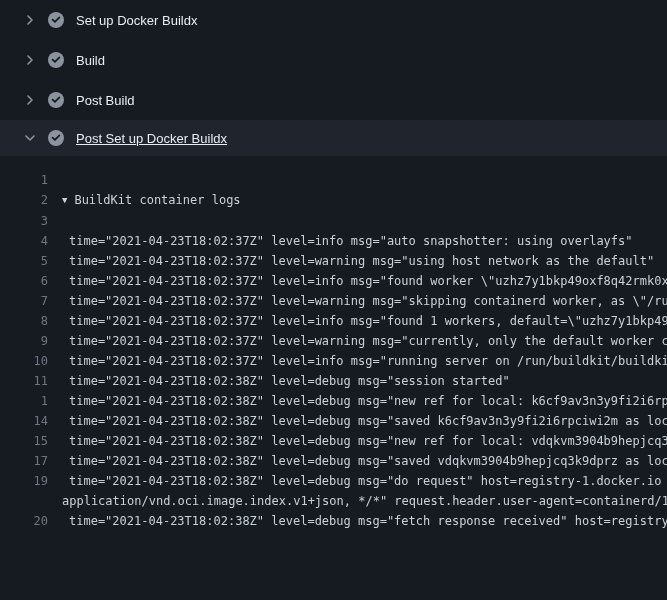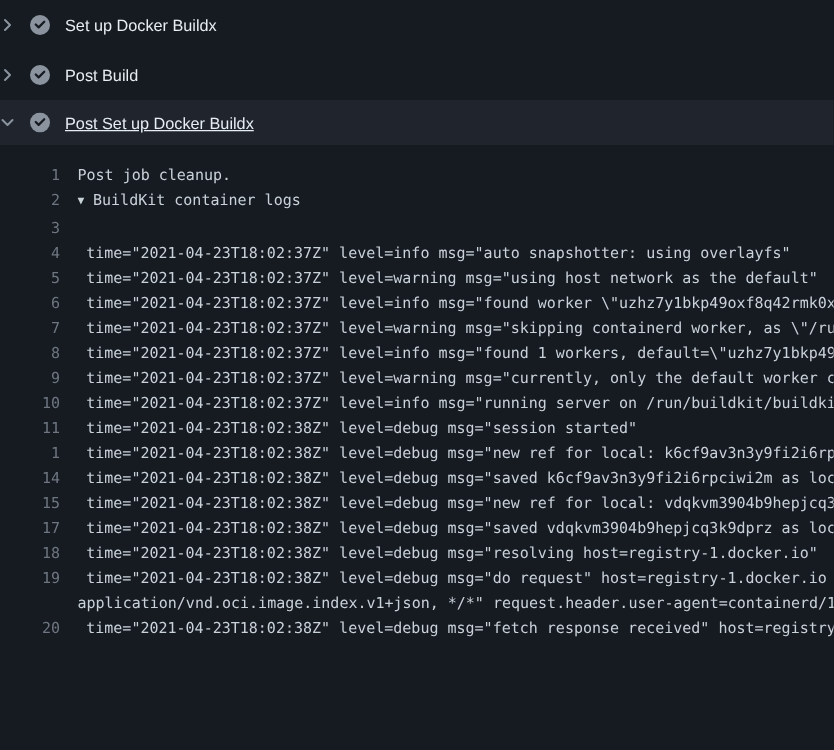--- a/index.html
+++ b/index.html
@@ -13,21 +13,21 @@
   }
   *{box-sizing:border-box;}
   html,body{margin:0;padding:0;}
   body{
     width:667px;height:600px;overflow:hidden;
     background:var(--bg);
     font-family:"Liberation Sans", sans-serif;
   }
   .section-header{
     height:40px;display:flex;align-items:center;
-    padding:0 0;cursor:pointer;
+    padding:0 24px;cursor:pointer;
     color:var(--stepText);font-size:13px;
   }
   .section-header.expanded{
     height:36px;background:var(--expandedBg);text-decoration:underline;
   }
   .chevron{width:16px;flex:0 0 16px;display:flex;align-items:center;justify-content:flex-start;margin-right:8px;}
   .chevron svg{display:block;}
   .section-header.expanded .chevron svg{transform:rotate(90deg);}
   .check{flex:0 0 16px;display:flex;align-items:center;margin-right:12px;}
   .step-label{font-weight:400;}
@@ -57,20 +57,34 @@
     </span>
     <span class="check">
       <svg width="16" height="16" viewBox="0 0 16 16">
         <circle cx="8" cy="8" r="8" fill="#8b949e"></circle>
         <path d="M11.4 5.4 L6.9 9.9 L4.6 7.6" fill="none" stroke="#161b22" stroke-width="1.8" stroke-linecap="round" stroke-linejoin="round"></path>
       </svg>
     </span>
     <span class="step-label">Set up Docker Buildx</span>
   </div>
 
+  <div class="section-header collapsed">
+    <span class="chevron">
+      <svg width="12" height="12" viewBox="0 0 12 12">
+        <path d="M4 2 L8 6 L4 10" fill="none" stroke="#8b949e" stroke-width="1.6" stroke-linecap="round" stroke-linejoin="round"></path>
+      </svg>
+    </span>
+    <span class="check">
+      <svg width="16" height="16" viewBox="0 0 16 16">
+        <circle cx="8" cy="8" r="8" fill="#8b949e"></circle>
+        <path d="M11.4 5.4 L6.9 9.9 L4.6 7.6" fill="none" stroke="#161b22" stroke-width="1.8" stroke-linecap="round" stroke-linejoin="round"></path>
+      </svg>
+    </span>
+    <span class="step-label">Build</span>
+  </div>
 
   <div class="section-header collapsed">
     <span class="chevron">
       <svg width="12" height="12" viewBox="0 0 12 12">
         <path d="M4 2 L8 6 L4 10" fill="none" stroke="#8b949e" stroke-width="1.6" stroke-linecap="round" stroke-linejoin="round"></path>
       </svg>
     </span>
     <span class="check">
       <svg width="16" height="16" viewBox="0 0 16 16">
         <circle cx="8" cy="8" r="8" fill="#8b949e"></circle>
@@ -91,21 +105,20 @@
         <circle cx="8" cy="8" r="8" fill="#8b949e"></circle>
         <path d="M11.4 5.4 L6.9 9.9 L4.6 7.6" fill="none" stroke="#161b22" stroke-width="1.8" stroke-linecap="round" stroke-linejoin="round"></path>
       </svg>
     </span>
     <span class="step-label">Post Set up Docker Buildx</span>
   </div>
 </div>
   <div class="log">
   <div class="row plain">
     <span class="num">1</span>
-    <span class="txt">Post job cleanup.</span>
   </div>
 
   <div class="row group">
     <span class="num">2</span>
     <span class="txt"><span class="marker">▼</span>BuildKit container logs</span>
   </div>
 
   <div class="row command">
     <span class="num">3</span>
   </div>
@@ -169,24 +182,20 @@
     <span class="num">15</span>
     <span class="txt">time="2021-04-23T18:02:38Z" level=debug msg="new ref for local: vdqkvm3904b9hepjcq3k</span>
   </div>
 
 
   <div class="row plain indent">
     <span class="num">17</span>
     <span class="txt">time="2021-04-23T18:02:38Z" level=debug msg="saved vdqkvm3904b9hepjcq3k9dprz as loca</span>
   </div>
 
-  <div class="row plain indent">
-    <span class="num">18</span>
-    <span class="txt">time="2021-04-23T18:02:38Z" level=debug msg="resolving host=registry-1.docker.io"</span>
-  </div>
 
   <div class="row plain indent">
     <span class="num">19</span>
     <span class="txt">time="2021-04-23T18:02:38Z" level=debug msg="do request" host=registry-1.docker.io r</span>
   </div>
 
   <div class="row continuation">
     <span class="num"></span>
     <span class="txt">application/vnd.oci.image.index.v1+json, */*" request.header.user-agent=containerd/1.4</span>
   </div>

